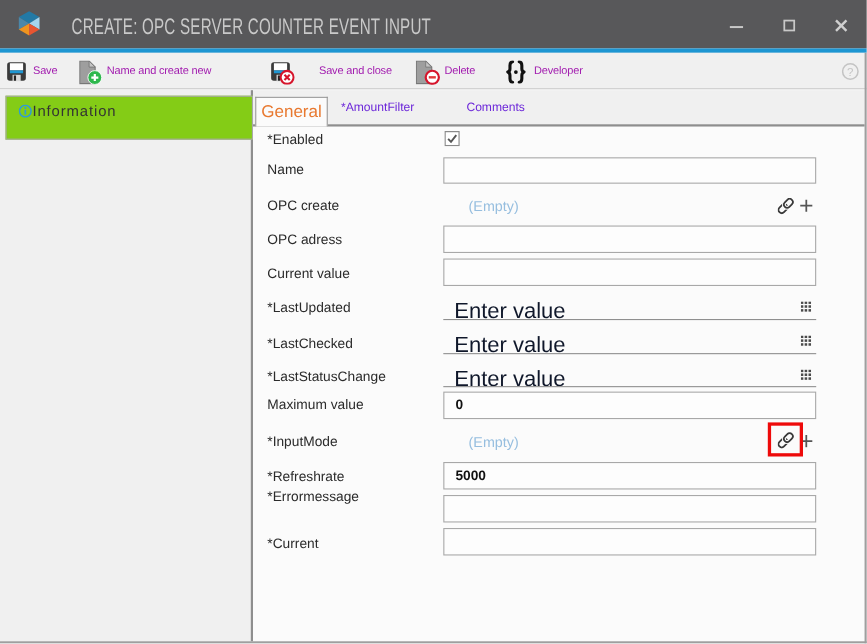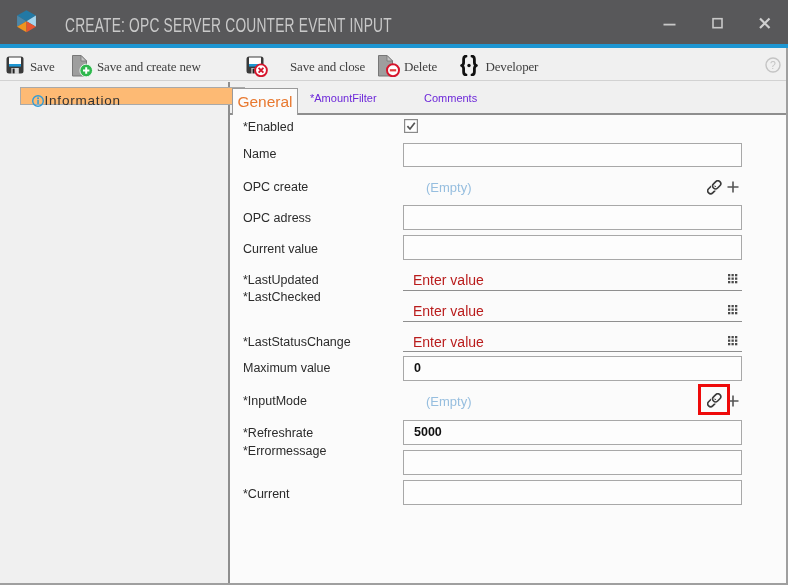--- a/index.html
+++ b/index.html
@@ -7,38 +7,38 @@
   body { font-family:"Liberation Sans", sans-serif; position:relative; background:#f0f0f0; -webkit-font-smoothing:antialiased; }
   .abs { position:absolute; }
 
   
   .titlebar { position:absolute; left:0; top:0; width:788px; height:44px; background:#58585a; }
   .title { position:absolute; left:65px; top:13px; font-size:20.5px; font-weight:500; color:#c9c9c9; letter-spacing:0.3px; transform:scaleX(0.672); transform-origin:0 0; white-space:nowrap; }
   .blueline { position:absolute; left:0; top:44px; width:788px; height:4px; background:#1e96d2; }
 
   
   .toolbar { position:absolute; left:0; top:48px; width:788px; height:33px; background:#f0f0f0; border-bottom:1px solid #d2d2d2; }
-  .tbtext { position:absolute; top:58.5px; font-size:13px; letter-spacing:-0.15px; color:#404040; white-space:nowrap;font-family:Liberation Serif, serif; }
+  .tbtext { position:absolute; top:58.5px; font-size:10px; letter-spacing:-0.15px; color:#a21caf; white-space:nowrap; }
 
   
   .leftpanel { position:absolute; left:0; top:82px; width:228px; height:503px; background:#f0f0f0; }
-  .infoitem { position:absolute; left:5px; top:87px; width:225px; height:18px; background:#fdba74; border:1px solid #a9a9a9;margin-left:15px; }
+  .infoitem { position:absolute; left:5px; top:87px; width:225px; height:40px; background:#84cc16; border:1px solid #a9a9a9; }
   .infotext { position:absolute; left:23.5px; top:5px; font-size:13.5px; letter-spacing:0.8px; color:#333; }
 
   
   .content { position:absolute; left:228px; top:82px; width:558px; height:501px; background:#fbfbfb; border-left:2px solid #8e8e8e; }
   .tabstrip { position:absolute; left:230px; top:82px; width:556px; height:32.5px; background:#f0f0f0; border-bottom:2px solid #8e8e8e; }
   .tabsel { position:absolute; left:232px; top:87.5px; width:66px; height:27px; background:#fbfbfb; border:1px solid #9a9a9a; border-bottom:none; z-index:3; color:#e87930; font-size:15.5px; text-align:center; line-height:25px; }
   .tab2 { position:absolute; top:91.5px; font-size:11px; color:#6d28d9; white-space:nowrap;text-align:center; }
 
   
   .lbl { position:absolute; left:243px; font-size:12.5px; color:#2b2b2b; white-space:nowrap; }
   .inp { position:absolute; left:403px; width:339px; height:25px; background:#fdfdfd; border:1px solid #a8a8a8; font-size:12.5px; font-weight:700; color:#111; line-height:23px; padding-left:10px; }
   .empty { position:absolute; left:426px; font-size:13px; color:#96bedf; }
-  .ph { position:absolute; left:413px; font-size:14px; color:#b91c1c; }
+  .ph { position:absolute; left:413px; font-size:20px; color:#0f172a; }
   .uline { position:absolute; left:403px; width:339px; height:1px; background:#8f8f8f; }
   .redbox { position:absolute; left:698px; top:384px; width:32px; height:31px; border:3.2px solid #ee0a0a; z-index:5; }
 
   .winborder { position:absolute; left:0; top:48px; width:788px; height:537px; border-right:2px solid #9f9f9f; border-bottom:2px solid #9f9f9f; pointer-events:none; z-index:9; }
 </style>
 </head>
 <body>
 
 <div class="titlebar"></div>
 <svg class="abs" style="left:15.5px;top:10px" width="21" height="23" viewBox="0 0 20 22">
@@ -66,21 +66,21 @@
   <rect x="6.6" y="12.6" width="2" height="4.8" fill="#222"></rect>
 </svg>
 <div class="tbtext" style="left:30px">Save</div>
 
 <svg class="abs" style="left:72px;top:54.5px" width="21" height="22" viewBox="0 0 21 22">
   <path d="M0.5 0.5 H9 L14.5 6 V21 H0.5 Z" fill="#9e9e9e" stroke="#777" stroke-width="1"></path>
   <path d="M9 0.5 L14.5 6 H9 Z" fill="#c4c4c4" stroke="#777" stroke-width="0.8"></path>
   <circle cx="14.2" cy="15.5" r="6.3" fill="#2eb84d" stroke="#fff" stroke-width="0.8"></circle>
   <path d="M11 15.5 H17.4 M14.2 12.3 V18.7" stroke="#fff" stroke-width="2"></path>
 </svg>
-<div class="tbtext" style="left:97px">Save and create new</div>
+<div class="tbtext" style="left:97px">Name and create new</div>
 
 <svg class="abs" style="left:245.5px;top:55.5px" width="22" height="21" viewBox="0 0 22 21">
   <rect x="0.5" y="0.5" width="17" height="17" rx="2.5" fill="#3a3a3a"></rect>
   <rect x="3" y="1.5" width="12" height="6.5" fill="#ffffff"></rect>
   <rect x="3" y="8" width="12" height="2.6" fill="#1e96d2"></rect>
   <rect x="5.4" y="12" width="7.4" height="6" fill="#d9d9d9"></rect>
   <rect x="6.6" y="12.6" width="2" height="4.8" fill="#222"></rect>
   <circle cx="15" cy="14.3" r="5.9" fill="#fff" stroke="#d6152c" stroke-width="1.9"></circle>
   <path d="M12.6 11.9 L17.4 16.7 M17.4 11.9 L12.6 16.7" stroke="#d6152c" stroke-width="1.9"></path>
 </svg>
@@ -159,21 +159,21 @@
       <rect x="7" y="0" width="2.3" height="2.3"></rect>
     <rect x="0" y="3.5" width="2.3" height="2.3"></rect>
       <rect x="3.5" y="3.5" width="2.3" height="2.3"></rect>
       <rect x="7" y="3.5" width="2.3" height="2.3"></rect>
     <rect x="0" y="7" width="2.3" height="2.3"></rect>
       <rect x="3.5" y="7" width="2.3" height="2.3"></rect>
       <rect x="7" y="7" width="2.3" height="2.3"></rect>
   </g>
 </svg>
 
-<div class="lbl" style="top:290px">*LastChecked</div>
+<div class="lbl" style="top:305px">*LastChecked</div>
 <div class="ph" style="top:302.5px">Enter value</div>
 <div class="uline" style="top:320.5px"></div>
 <svg class="abs" style="left:727.5px;top:304.5px" width="10" height="10" viewBox="0 0 10 10">
   <g fill="#4a4a4a">
     <rect x="0" y="0" width="2.3" height="2.3"></rect>
       <rect x="3.5" y="0" width="2.3" height="2.3"></rect>
       <rect x="7" y="0" width="2.3" height="2.3"></rect>
     <rect x="0" y="3.5" width="2.3" height="2.3"></rect>
       <rect x="3.5" y="3.5" width="2.3" height="2.3"></rect>
       <rect x="7" y="3.5" width="2.3" height="2.3"></rect>

